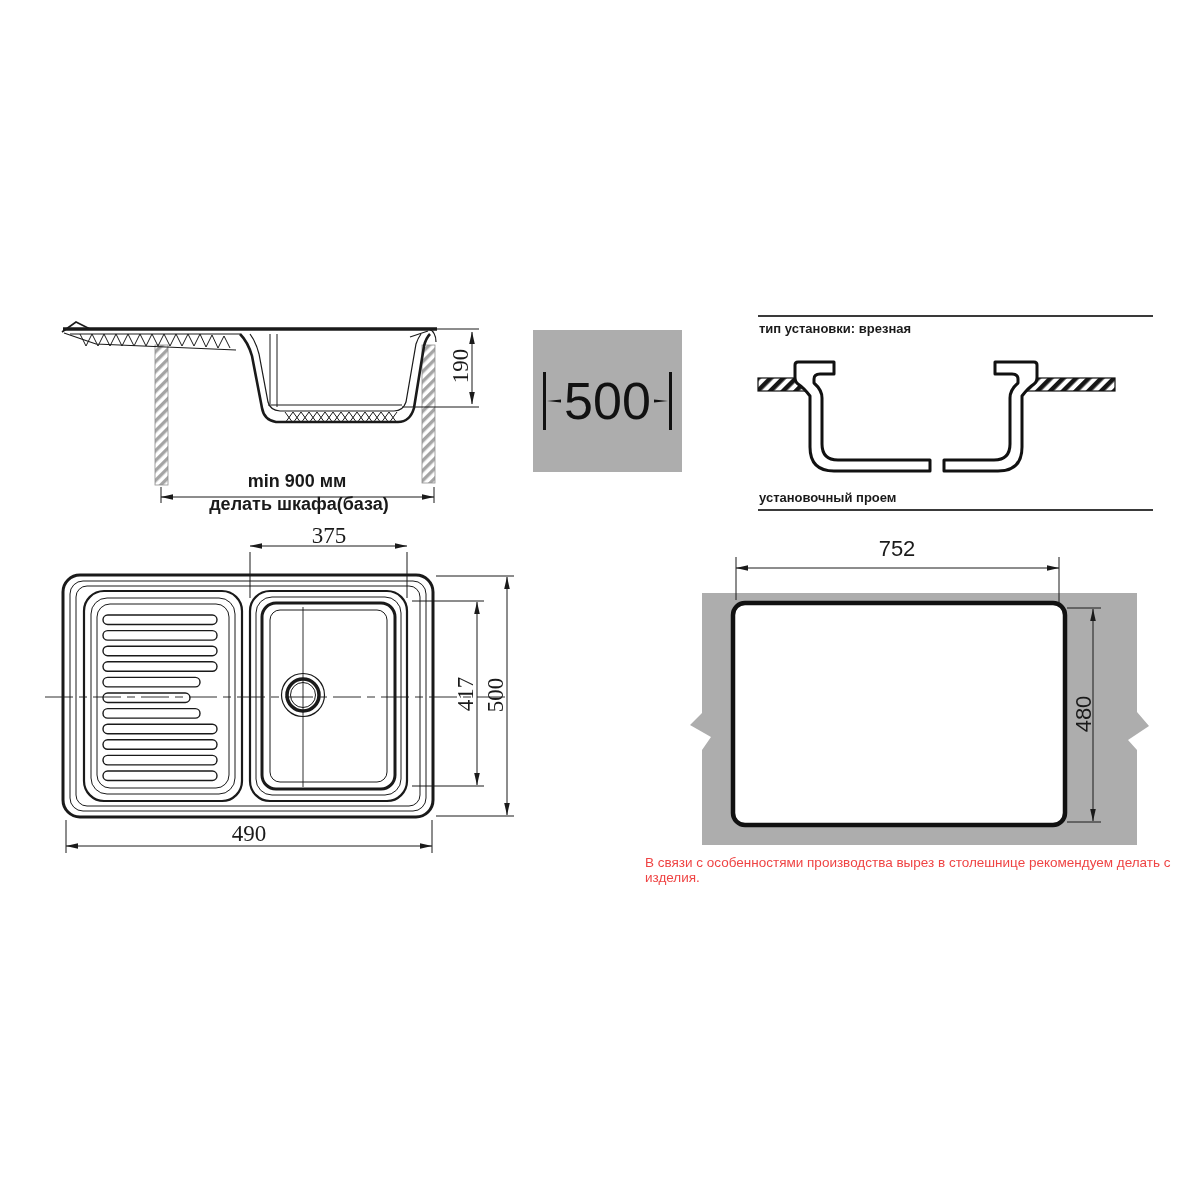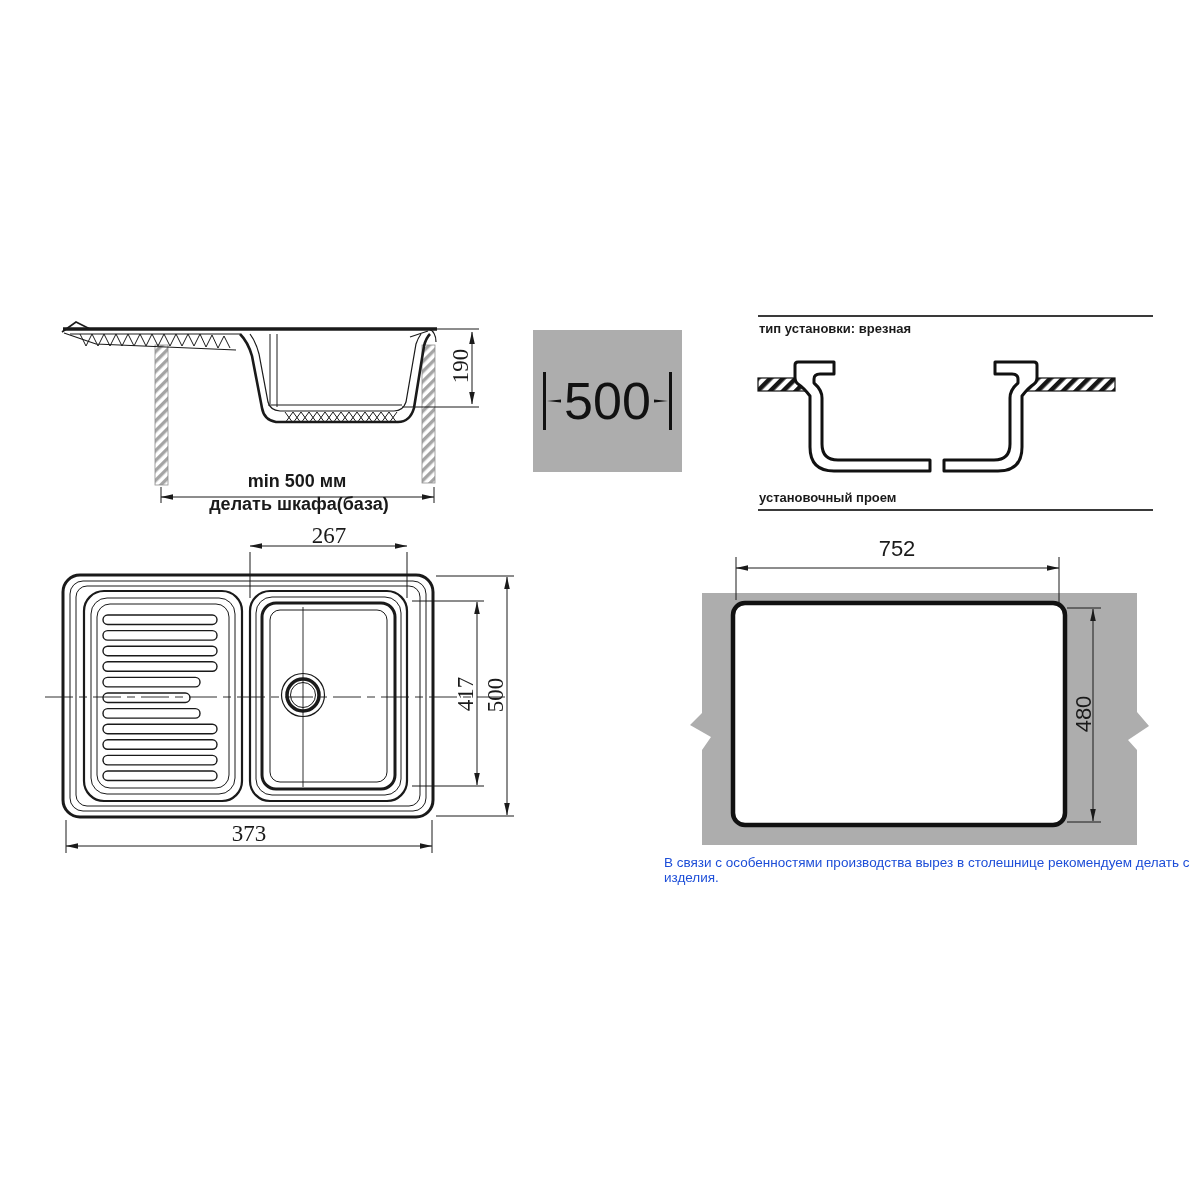--- a/index.html
+++ b/index.html
@@ -8,21 +8,21 @@
   .abs{position:absolute;}
   svg.abs{display:block;}
   .label{position:absolute;white-space:nowrap;}
   .ctr{transform:translate(-50%,-50%);}
   .rot{transform:translate(-50%,-50%) rotate(-90deg);}
   .serif{font-family:"Liberation Serif",serif;font-size:23px;}
   .sansdim{font-size:22px;}
   .h1{font-size:13px;font-weight:600;}
   .sublabel{font-size:18px;font-weight:600;}
   .rule{position:absolute;height:2px;background:#3a3a3a;}
-  .note{position:absolute;font-size:13.5px;color:#1d4ed8;margin-left:19px;}
+  .note{position:absolute;font-size:13.5px;color:#ef4444;}
   .badge{position:absolute;left:533px;top:330px;width:149px;height:142px;background:#adadad;
          display:flex;align-items:center;justify-content:center;}
   .badge .bar{width:3px;height:58px;background:#111;}
   .badge .num{font-size:52px;line-height:1;color:#111;padding:0 3px;}
   .badge svg{display:block;}
 </style>
 </head>
 <body>
 
 <div class="canvas">
@@ -185,24 +185,24 @@
     <g stroke="#1a1a1a" fill="none" stroke-width="1">
       <line x1="1067" y1="608" x2="1101" y2="608"></line>
       <line x1="1067" y1="822" x2="1101" y2="822"></line>
       <line x1="1093" y1="609" x2="1093" y2="821" marker-start="url(#arrC)" marker-end="url(#arrC)"></line>
     </g>
   </svg>
 
   <div class="note" style="left:645px;top:855px">В связи с особенностями производства вырез в столешнице рекомендуем делать с изделия.</div>
 
   <div class="label serif rot" style="left:461px;top:366px">190</div>
-  <div class="label sublabel ctr" style="left:297px;top:481px">min 500 мм</div>
+  <div class="label sublabel ctr" style="left:297px;top:481px">min 900 мм</div>
   <div class="label sublabel ctr" style="left:299px;top:504px">делать шкафа(база)</div>
 
-  <div class="label serif ctr" style="left:329px;top:536px">267</div>
+  <div class="label serif ctr" style="left:329px;top:536px">375</div>
   <div class="label serif rot" style="left:466px;top:694px">417</div>
   <div class="label serif rot" style="left:496px;top:695px">500</div>
-  <div class="label serif ctr" style="left:249px;top:834px">373</div>
+  <div class="label serif ctr" style="left:249px;top:834px">490</div>
 
   <div class="label sansdim ctr" style="left:897px;top:549px">752</div>
   <div class="label sansdim rot" style="left:1084px;top:714px">480</div>
 
 </div>
 
 </body></html>

